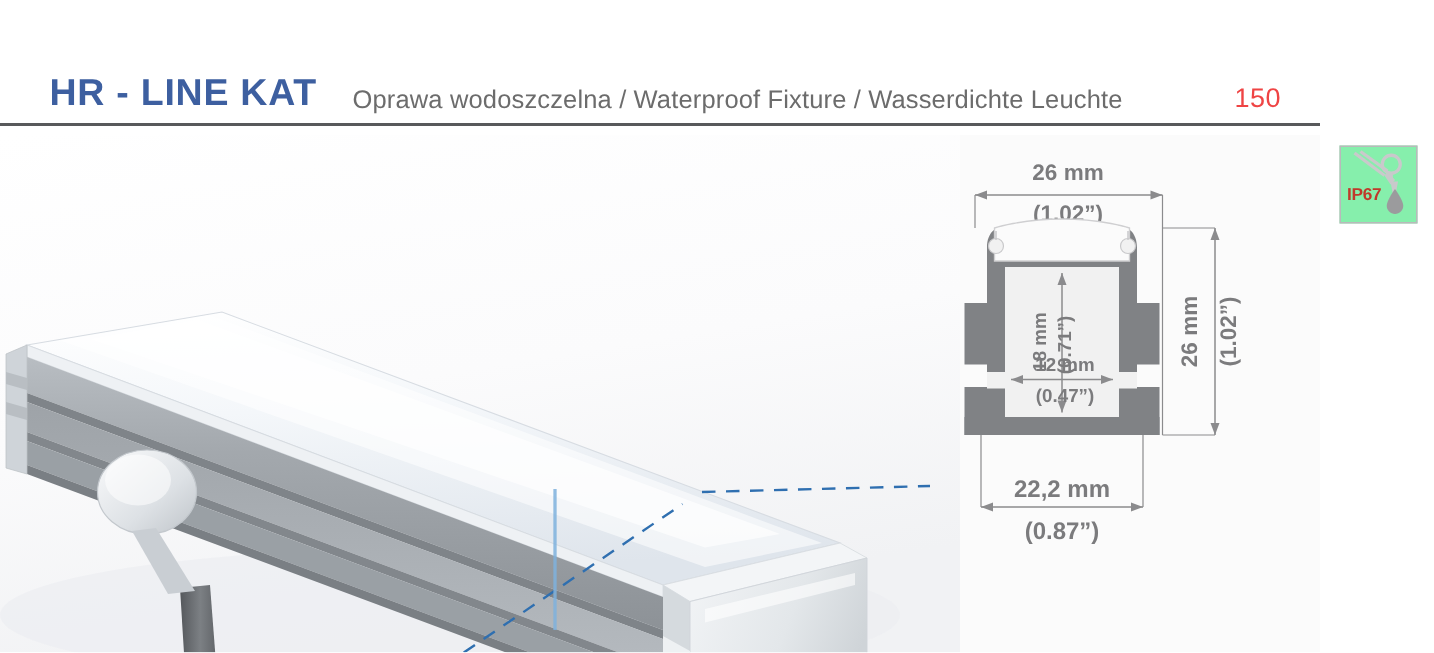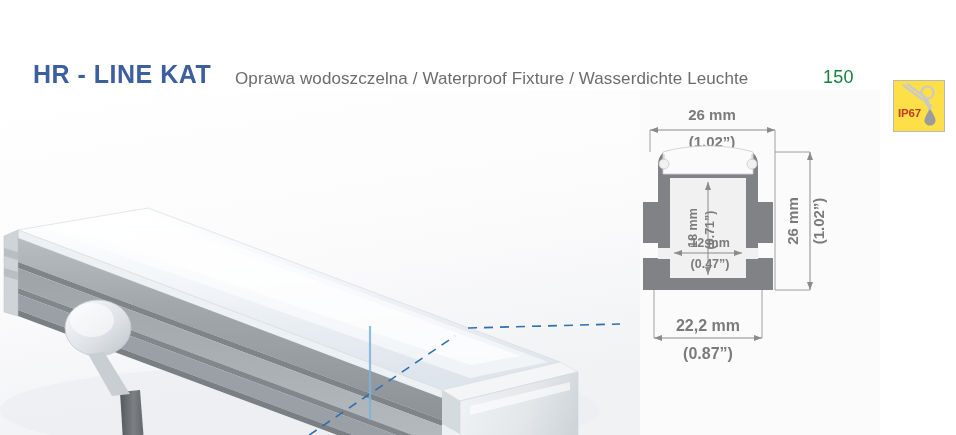--- a/index.html
+++ b/index.html
@@ -12,21 +12,21 @@
     height: 435px;
     position: relative;
     overflow: hidden;
     font-family: "Liberation Sans", sans-serif;
     -webkit-font-smoothing: antialiased;
   }
 
   
   #header {
     position: absolute;
-    left: 0; top: 12px;
+    left: 0; top: 0;
     width: 956px;
     height: 88px;
   }
   #title {
     position: absolute;
     left: 33px;
     top: 48px;
     font-size: 25px;
     font-weight: bold;
     letter-spacing: 0.5px;
@@ -40,41 +40,41 @@
     font-size: 17px;
     color: #6c6c6c;
     letter-spacing: 0.1px;
     white-space: nowrap;
   }
   #page-number {
     position: absolute;
     left: 823px;
     top: 55px;
     font-size: 18px;
-    color: #15803d;
+    color: #ef4444;
     letter-spacing: 0.3px;
   }
   #header-rule {
     position: absolute;
     left: 0;
     top: 82px;
     width: 880px;
     height: 2px;
     background: #58595b;
   }
 
   
   #ip-badge {
     position: absolute;
     left: 893px;
-    top: 80px;
+    top: 97px;
     width: 52px;
     height: 52px;
     border: 1px solid #b9b9bb;
-    background: #fde047;
+    background: #86efac;
     box-sizing: border-box;
   }
   #ip-badge svg { display: block; }
   #ip-badge-label {
     position: absolute;
     left: 4px;
     bottom: 12px;
     font-size: 11.5px;
     font-weight: bold;
     color: #c0392b;

